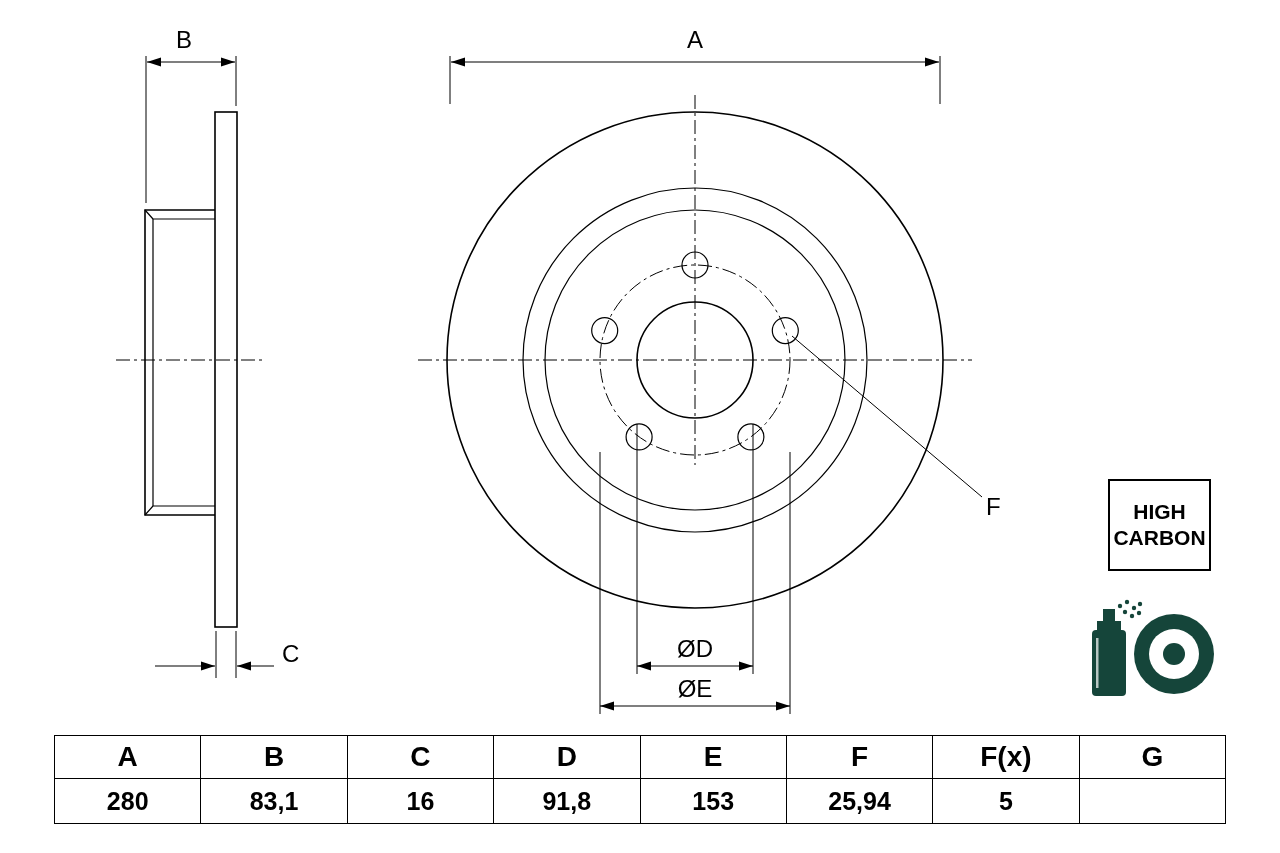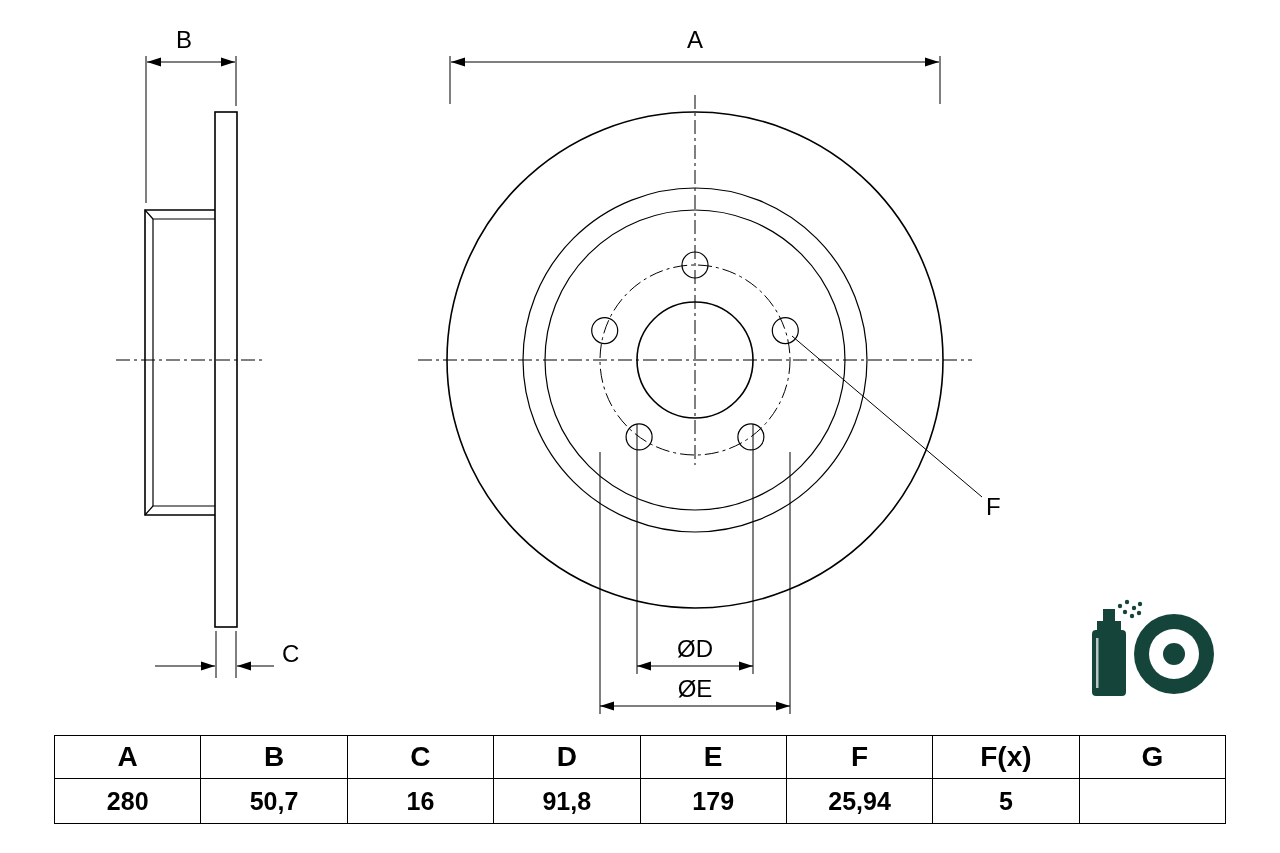--- a/index.html
+++ b/index.html
@@ -113,20 +113,24 @@
       <polygon class="arrow" points="790,706 776,701.5 776,710.5"></polygon>
       <text class="lbl" x="695" y="697" text-anchor="middle">ØE</text>
     </g>
 
     <g>
       <line class="extline" x1="792" y1="336" x2="982" y2="497"></line>
       <text class="lbl" x="986" y="515">F</text>
     </g>
   </svg>
 
+  <div class="badge">
+    <div>HIGH</div>
+    <div>CARBON</div>
+  </div>
 
   <svg class="stamp" width="136" height="106" viewBox="0 0 136 106">
     <g fill="#15453a">
       <rect x="8" y="34" width="34" height="66" rx="4"></rect>
       <rect x="13" y="25" width="24" height="11"></rect>
       <rect x="19" y="13" width="12" height="12"></rect>
       <rect x="12" y="42" width="2.5" height="50" fill="#ffffff" opacity="0.7"></rect>
 
       <circle cx="36" cy="10" r="2.2"></circle>
       <circle cx="43" cy="6" r="2.2"></circle>
@@ -156,24 +160,24 @@
         <th>D</th>
         <th>E</th>
         <th>F</th>
         <th>F(x)</th>
         <th>G</th>
       </tr>
     </thead>
     <tbody>
       <tr>
         <td>280</td>
-        <td>50,7</td>
+        <td>83,1</td>
         <td>16</td>
         <td>91,8</td>
-        <td>179</td>
+        <td>153</td>
         <td>25,94</td>
         <td>5</td>
         <td></td>
       </tr>
     </tbody>
   </table>
 
 </div>
 
 </body></html>

